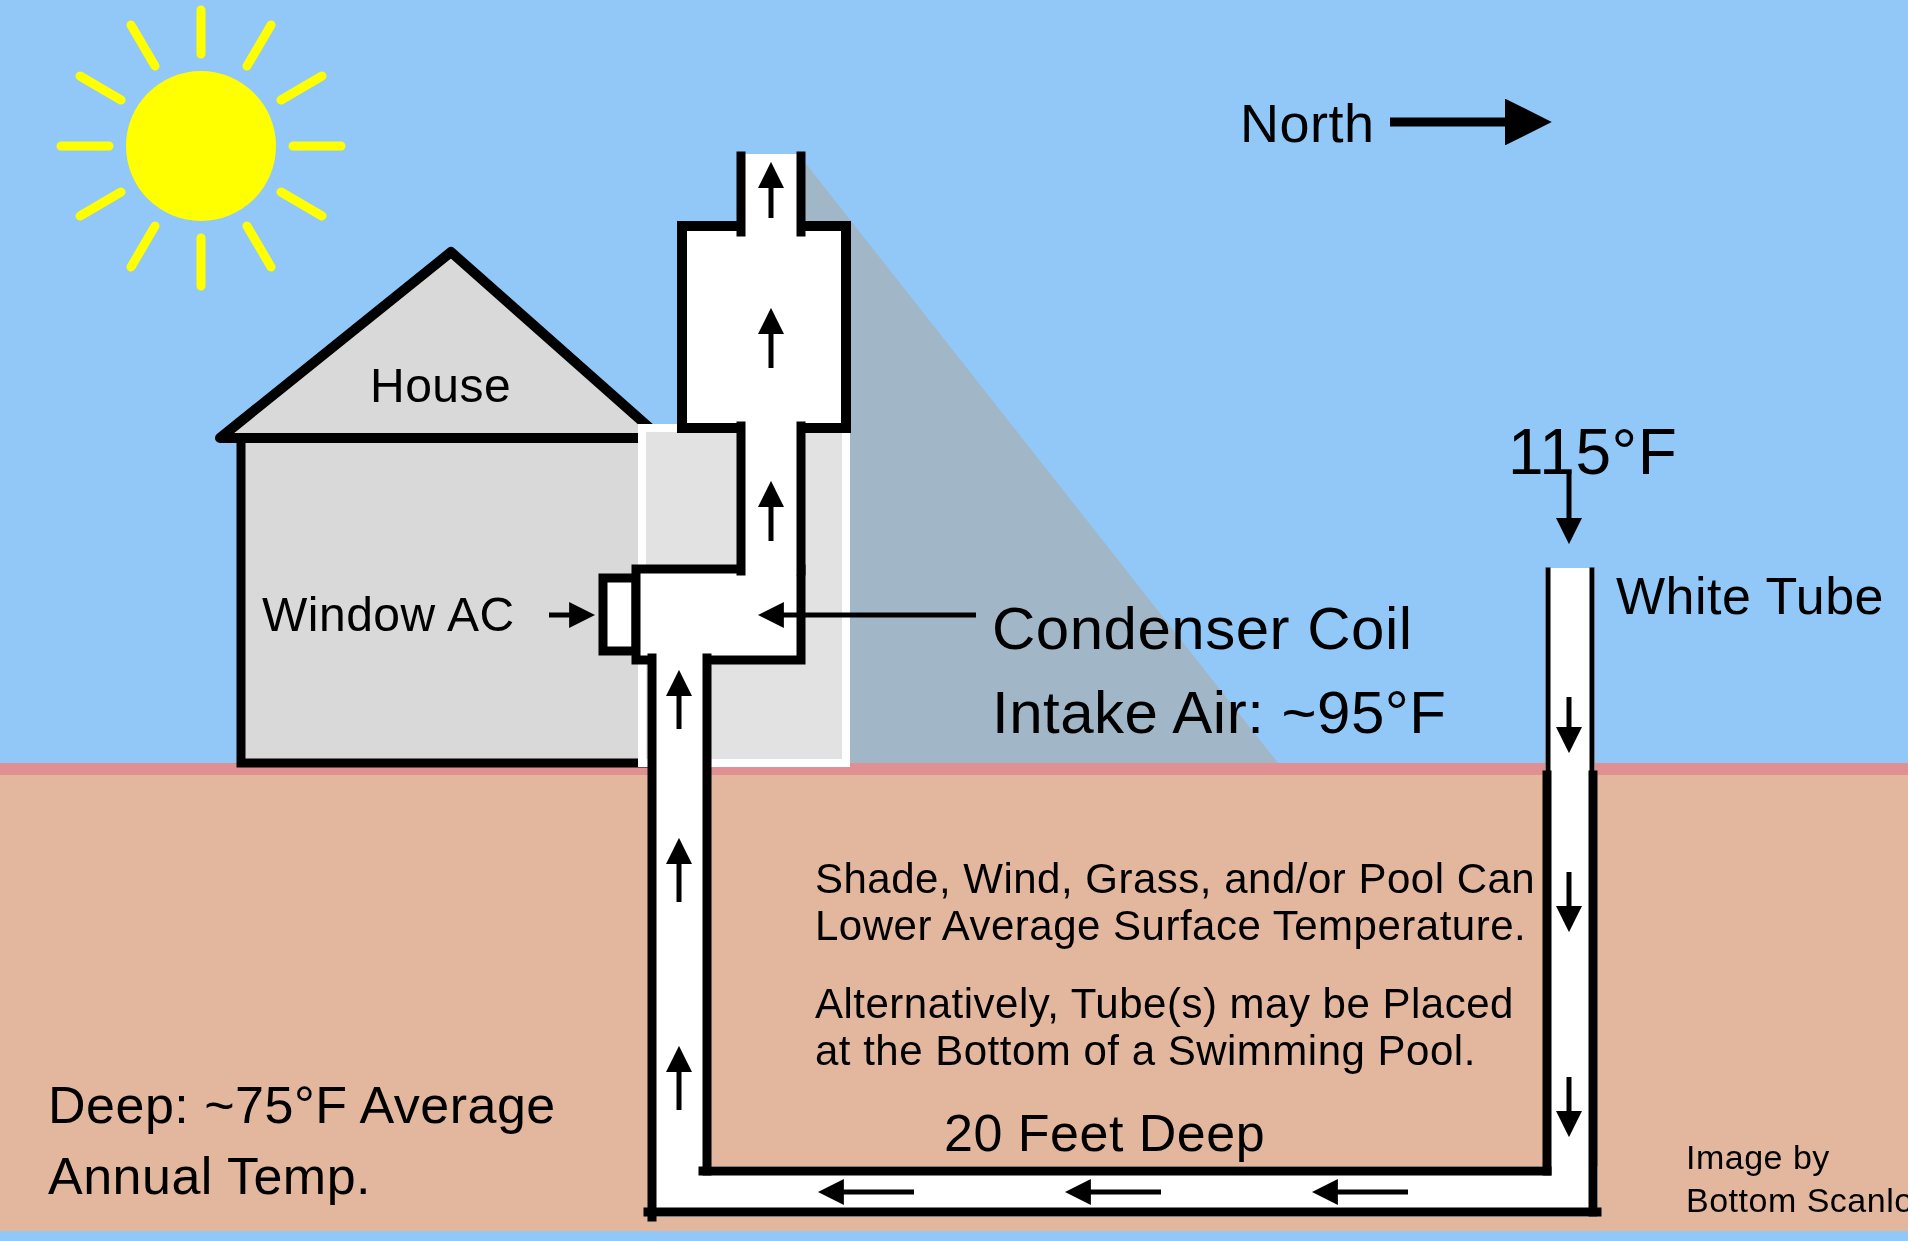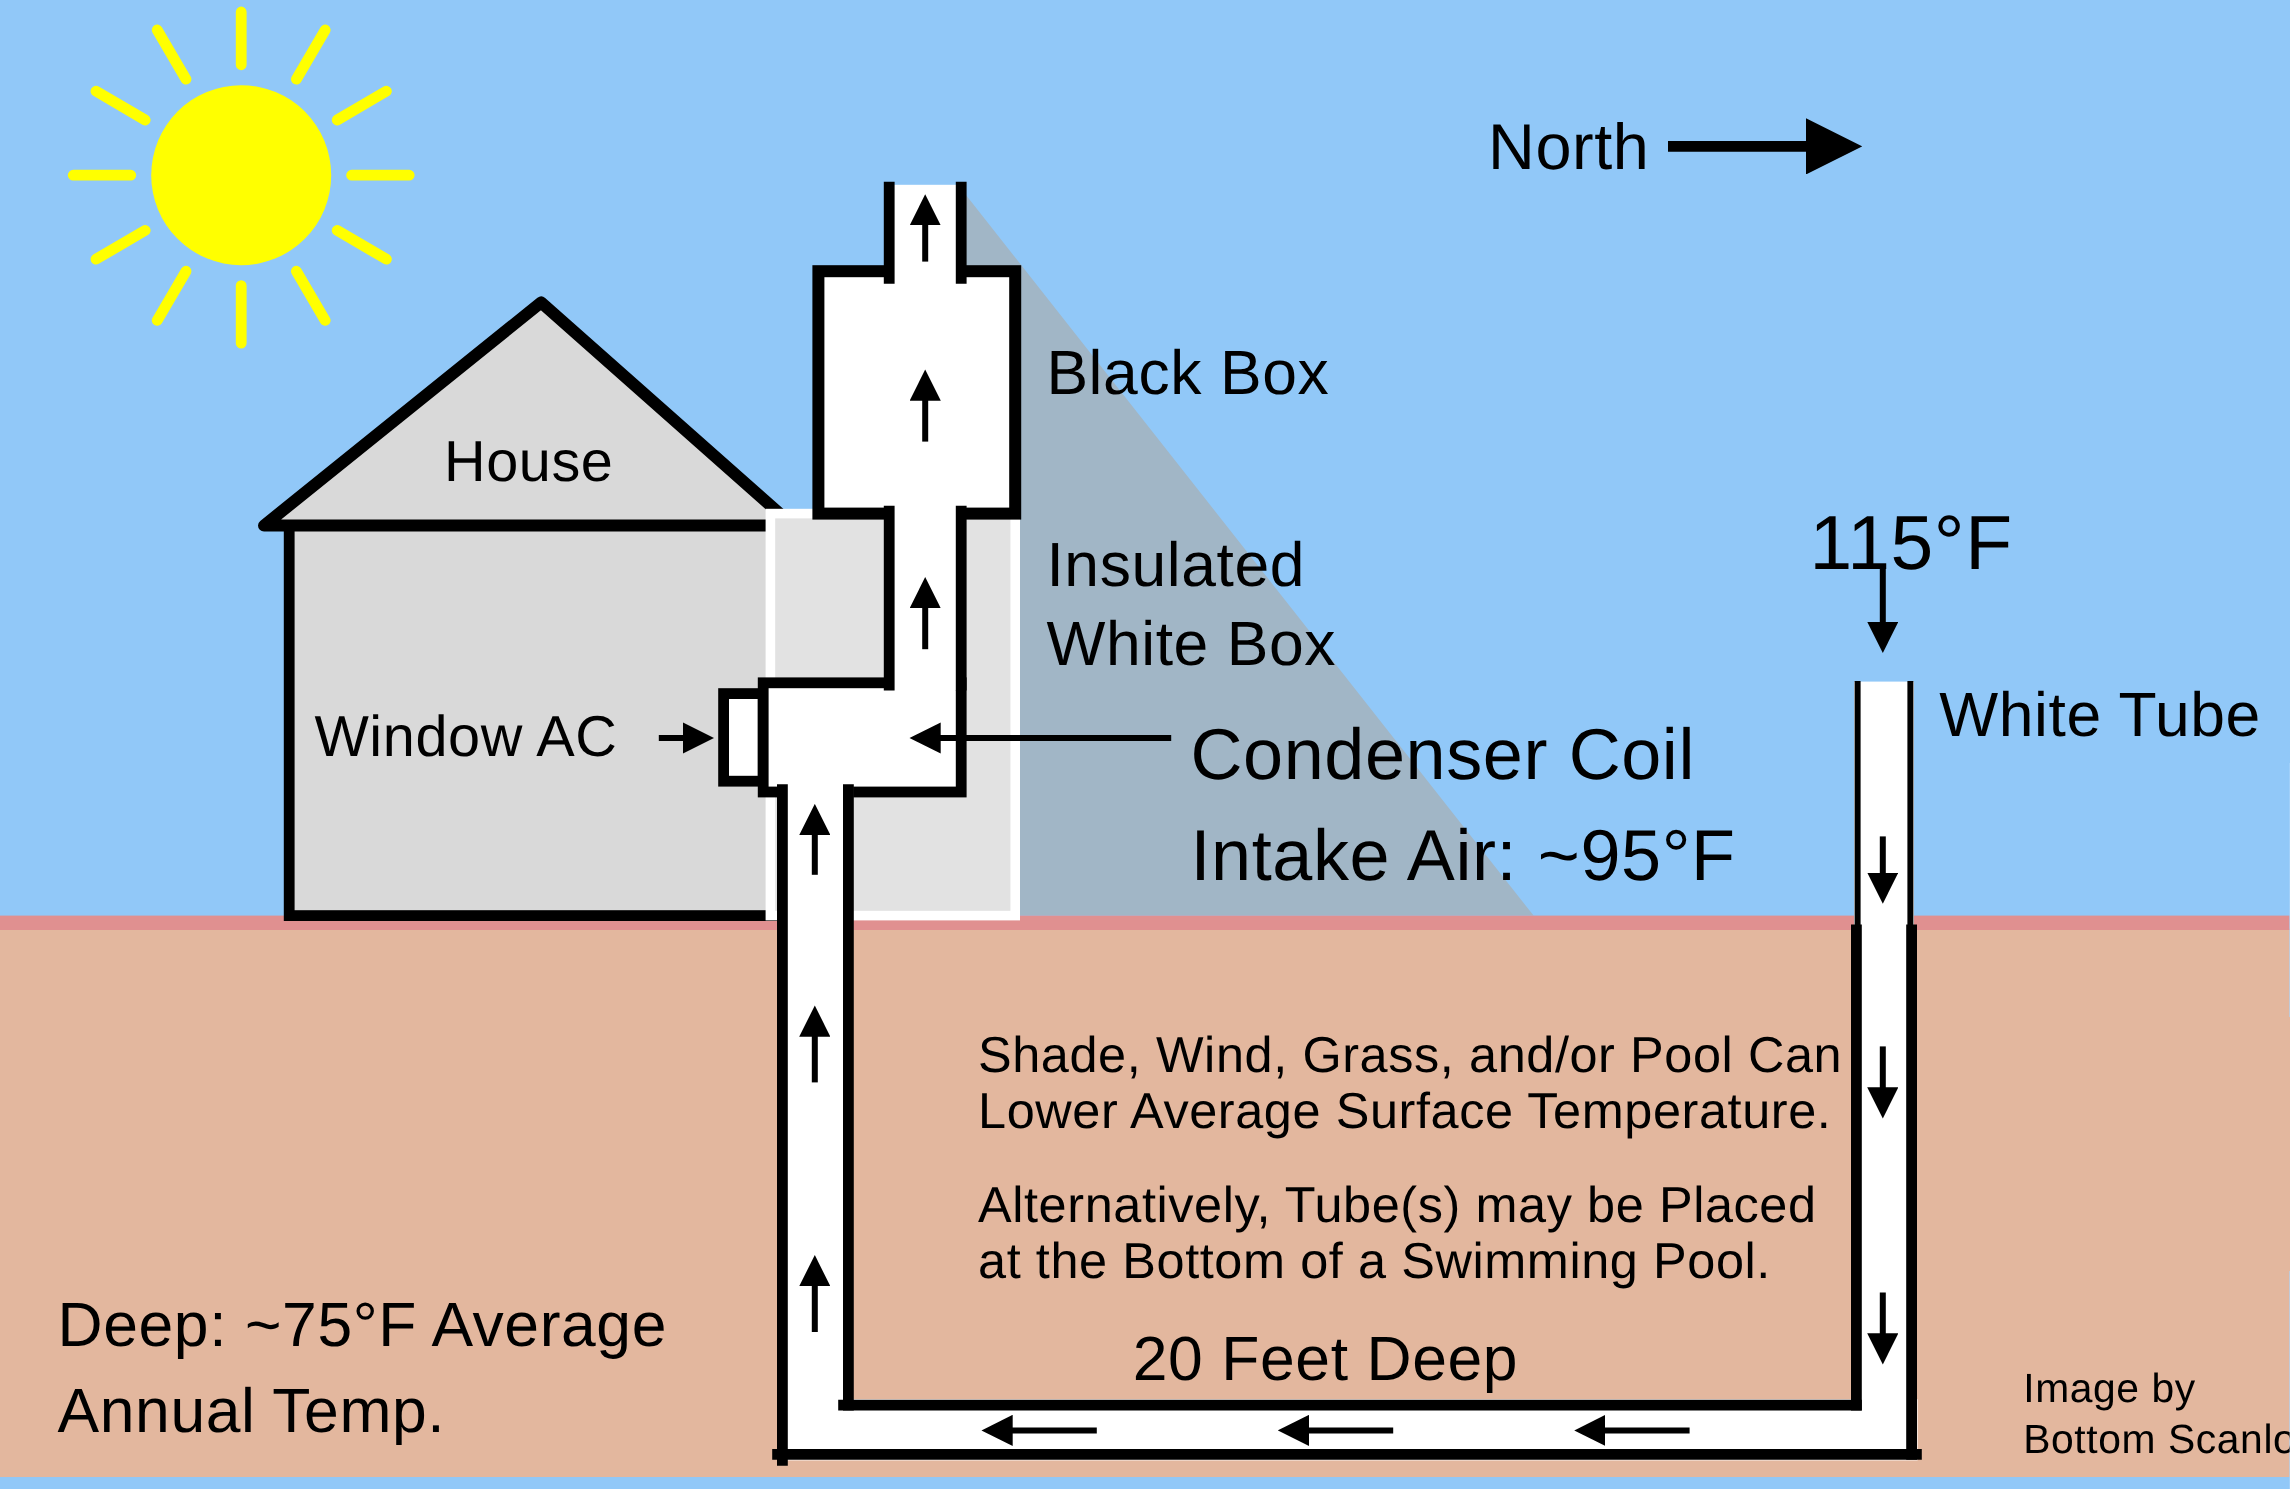--- a/index.html
+++ b/index.html
@@ -98,26 +98,21 @@
     <path marker-end="url(#ah)" stroke="#000" stroke-width="5" fill="none" d="M1569,474 L1569,522"></path>
     <path marker-end="url(#ah)" stroke="#000" stroke-width="9" fill="none" d="M1390,122 L1512,122"></path>
     <path marker-end="url(#ah)" stroke="#000" stroke-width="5" fill="none" d="M549,615 L573,615"></path>
     <path marker-end="url(#ah)" stroke="#000" stroke-width="5" fill="none" d="M976,615 L780,615"></path>
   </svg>
 
   <div class="label" style="left:1240px;top:92px;font-size:54px">North</div>
 
   <div class="label" style="left:370px;top:358px;font-size:48px">House</div>
 
-  <div class="label" style="left:872px;top:282px;font-size:52px">Black Box</div>
 
-  <div class="label" style="left:872px;top:438px;font-size:52px;line-height:1.27">
-    <div>Insulated</div>
-    <div>White Box</div>
-  </div>
 
   <div class="label" style="left:262px;top:587px;font-size:48px">Window AC</div>
 
   <div class="label" style="left:992px;top:587px;font-size:60px;line-height:1.4">
     <div>Condenser Coil</div>
     <div>Intake Air: ~95°F</div>
   </div>
 
   <div class="label" style="left:1508px;top:416px;font-size:64px">115°F</div>
 

